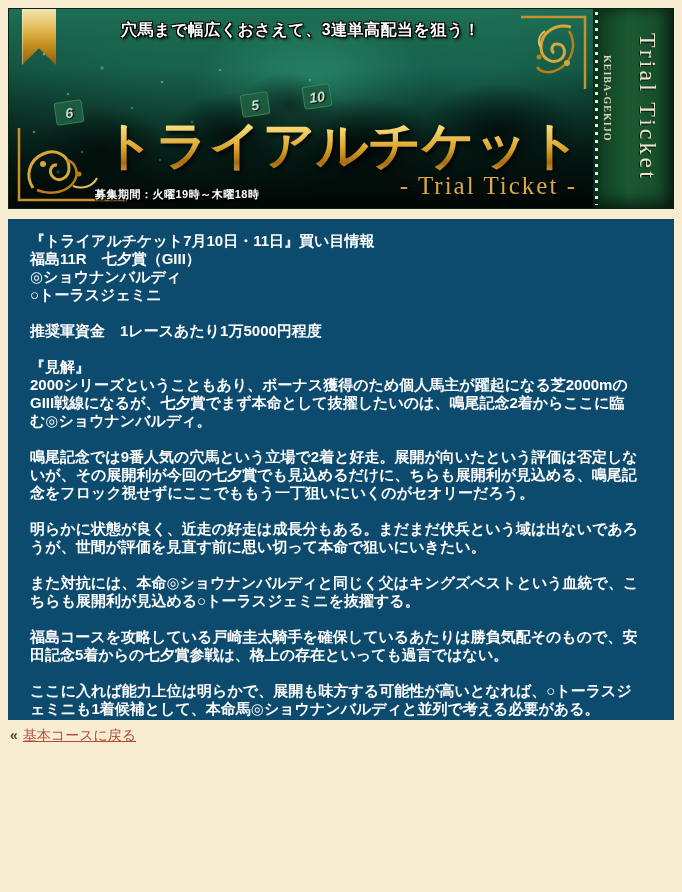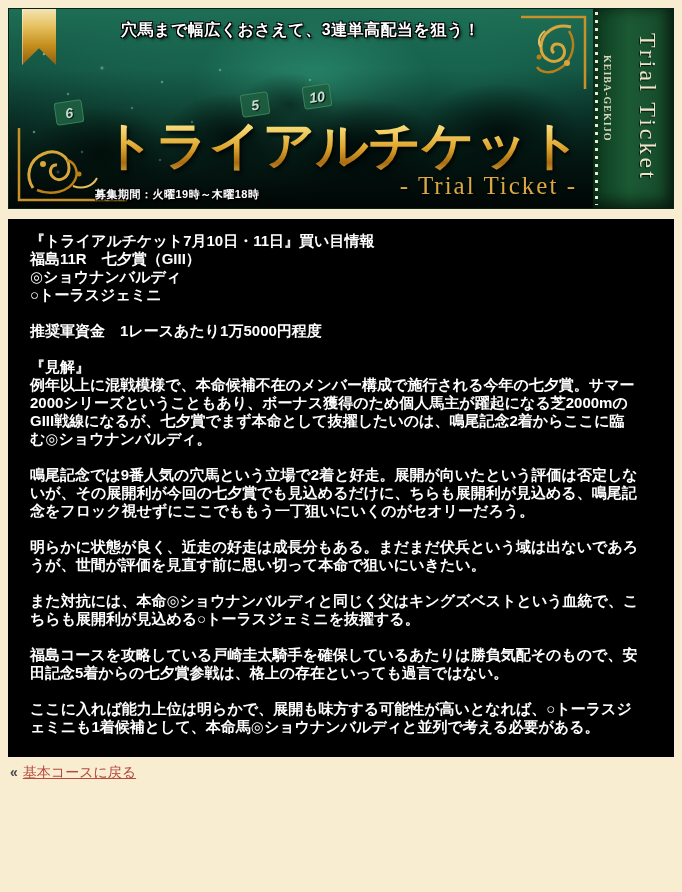--- a/index.html
+++ b/index.html
@@ -114,22 +114,22 @@
   .stub-brand{
     position:absolute;top:46px;left:9px;
     writing-mode:vertical-rl;
     font-family:"Liberation Serif","DejaVu Serif",serif;
     font-size:10px;font-weight:bold;color:#ddd8bd;letter-spacing:1px;white-space:nowrap;
   }
 
   
   .content-box{
     margin-top:10px;width:666px;box-sizing:border-box;
-    background:#000000;
-    padding:13px 20px 21px 22px;
+    background:#0c4a6e;
+    padding:13px 20px 2px 22px;
   }
   .block{margin:0 0 18px 0;}
   .block:last-child{margin-bottom:0;}
   .line{
     font-size:15px;font-weight:bold;color:#ffffff;
     line-height:18px;white-space:pre;letter-spacing:0;
   }
 
   
   .footer{margin-top:7px;padding-left:2px;font-size:14px;}
@@ -195,21 +195,20 @@
           <div class="line">『トライアルチケット7月10日・11日』買い目情報</div>
           <div class="line">福島11R　七夕賞（GIII）</div>
           <div class="line">◎ショウナンバルディ</div>
           <div class="line">○トーラスジェミニ</div>
         </div>
         <div class="block">
           <div class="line">推奨軍資金　1レースあたり1万5000円程度</div>
         </div>
         <div class="block">
           <div class="line">『見解』</div>
-          <div class="line">例年以上に混戦模様で、本命候補不在のメンバー構成で施行される今年の七夕賞。サマー</div>
           <div class="line">2000シリーズということもあり、ボーナス獲得のため個人馬主が躍起になる芝2000mの</div>
           <div class="line">GIII戦線になるが、七夕賞でまず本命として抜擢したいのは、鳴尾記念2着からここに臨</div>
           <div class="line">む◎ショウナンバルディ。</div>
         </div>
         <div class="block">
           <div class="line">鳴尾記念では9番人気の穴馬という立場で2着と好走。展開が向いたという評価は否定しな</div>
           <div class="line">いが、その展開利が今回の七夕賞でも見込めるだけに、ちらも展開利が見込める、鳴尾記</div>
           <div class="line">念をフロック視せずにここでももう一丁狙いにいくのがセオリーだろう。</div>
         </div>
         <div class="block">

